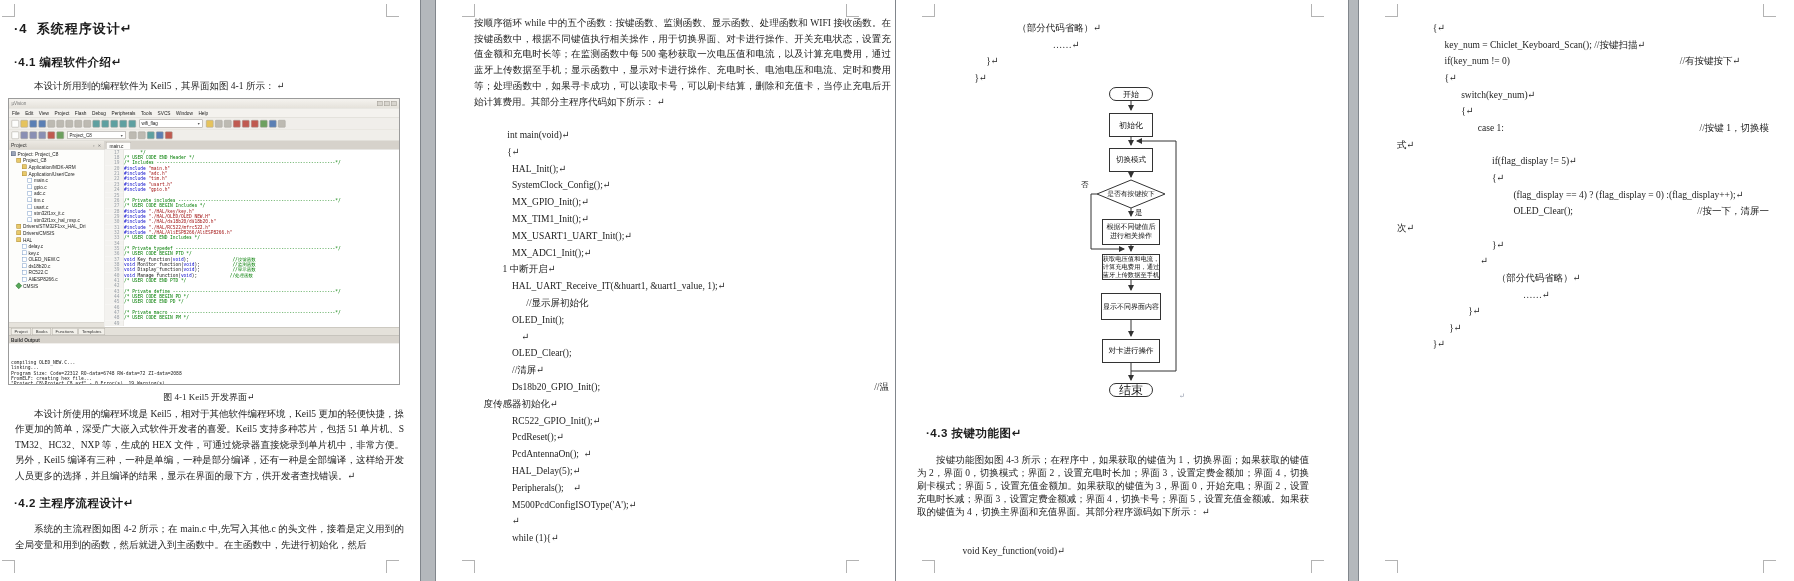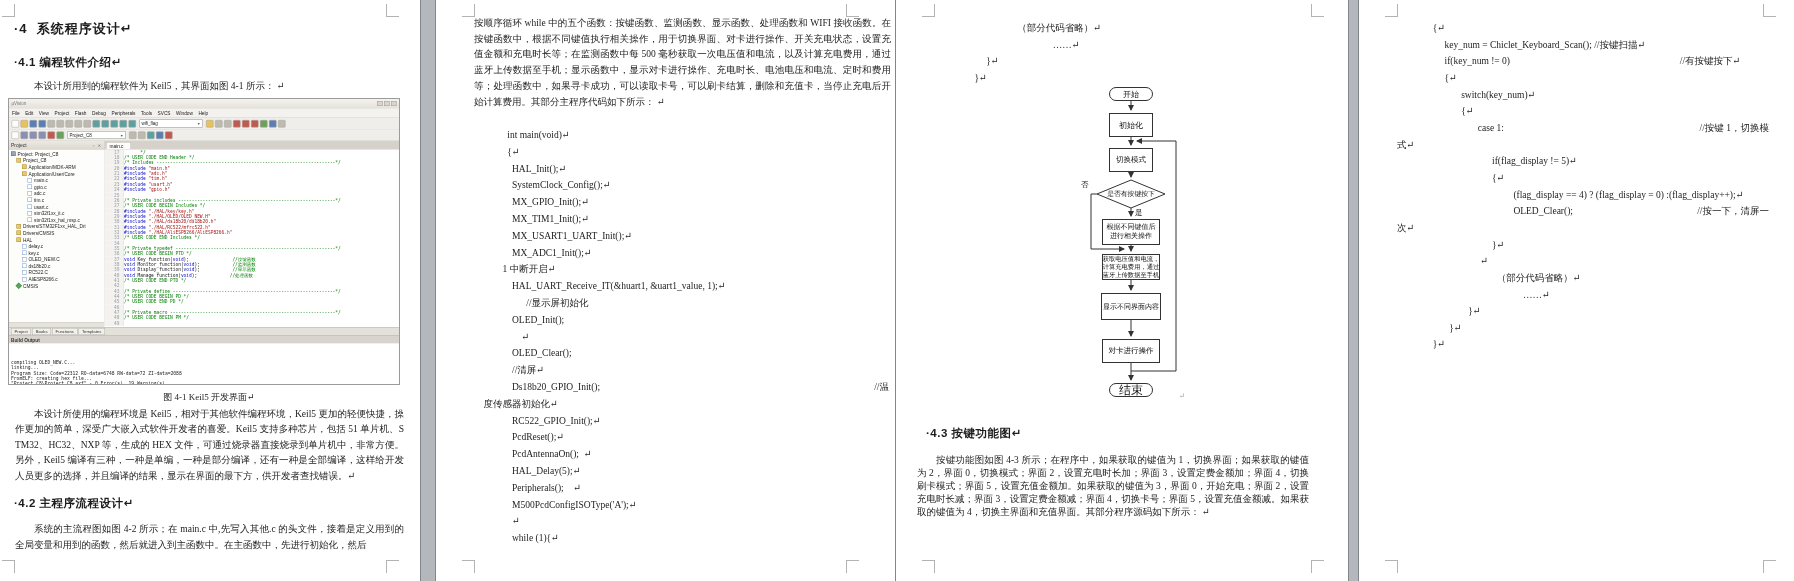--- a/index.html
+++ b/index.html
@@ -626,20 +626,27 @@
           <span>对卡进行操作</span>
         </div>
       <div class="fcn" style="left:213px;top:383px;width:44px;height:14px;border-radius:7px;font-size:12px">
           <span>结束</span>
         </div>
       <div class="fct" style="left:283px;top:392px;font-size:7px;color:#8a93a6">↵</div>
     </div>
 
     <div class="h2" style="left:30px;top:426px">·4.3 按键功能图↵</div>
     <div class="para" style="left:21px;right:39px;top:454px;line-height:13px;text-indent:2em">按键功能图如图 4-3 所示；在程序中，如果获取的键值为 1，切换界面；如果获取的键值为 2，界面 0，切换模式；界面 2，设置充电时长加；界面 3，设置定费金额加；界面 4，切换刷卡模式；界面 5，设置充值金额加。如果获取的键值为 3，界面 0，开始充电；界面 2，设置充电时长减；界面 3，设置定费金额减；界面 4，切换卡号；界面 5，设置充值金额减。如果获取的键值为 4，切换主界面和充值界面。其部分程序源码如下所示： ↵</div>
+    <div class="codeblk" style="left:38px;right:40px;top:543px;line-height:16.6px">
+
+    <div class="cl">
+        <span class="lft">            void Key_function(void)↵</span>
+        <span class="rgt"></span>
+      </div>
+      </div>
   </div>
 
   <div class="page pg4">
     <div class="cm tl" style="left:26px;top:4px"></div>
     <div class="cm tr" style="left:404px;top:4px"></div>
     <div class="cm bl" style="left:26px;top:560px"></div>
     <div class="cm br" style="left:404px;top:560px"></div>
 
     <div class="codeblk" style="left:38px;right:42px;top:20px;line-height:16.65px">
 

